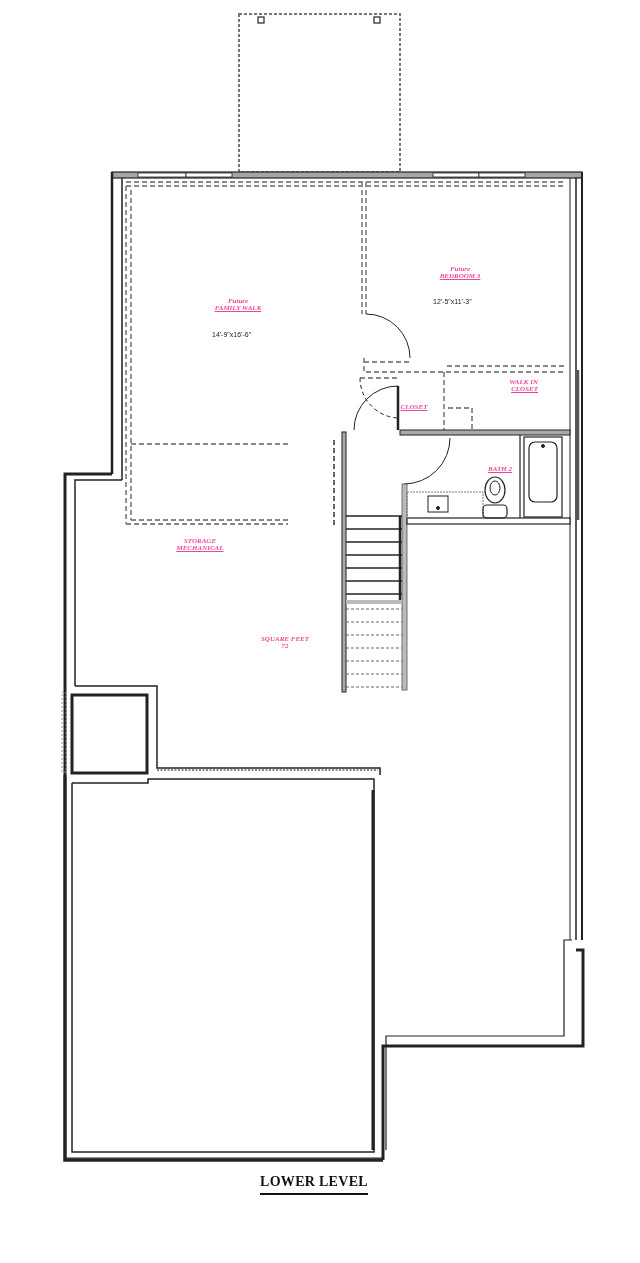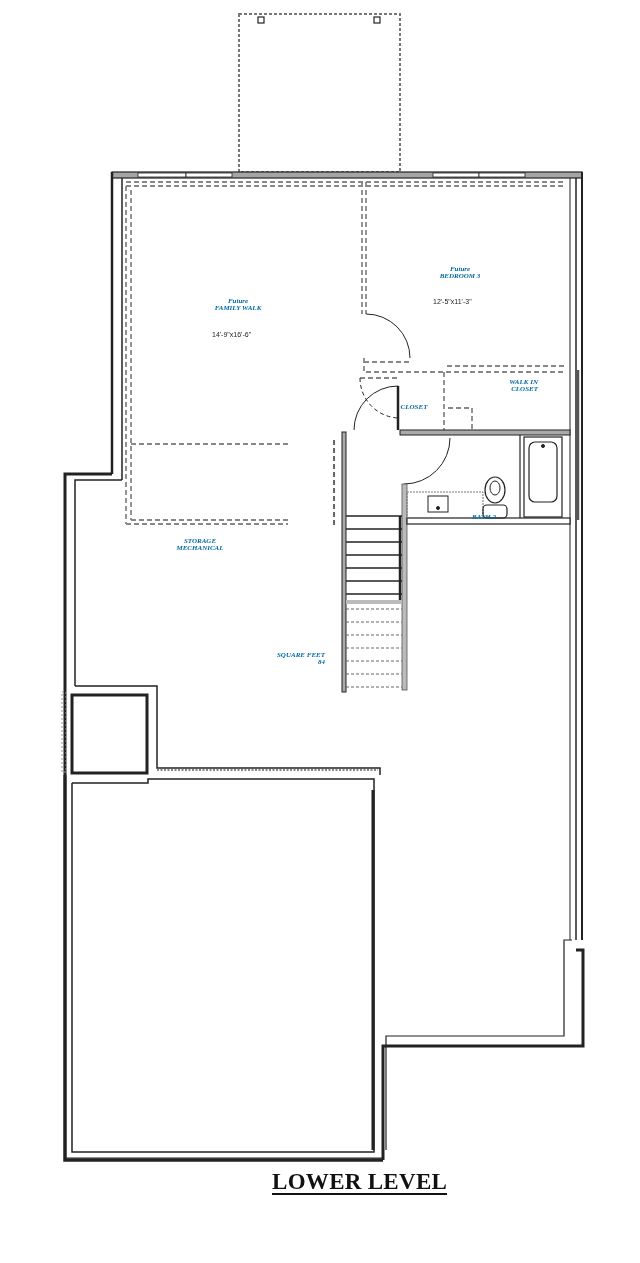--- a/index.html
+++ b/index.html
@@ -1,22 +1,22 @@
 <!DOCTYPE html>
 <html><head>
 <meta charset="utf-8">
 <style>
   html, body { margin:0; padding:0; background:#ffffff; }
   body { width:640px; height:1263px; position:relative; overflow:hidden; font-family:"Liberation Serif", serif; }
   svg.plan { position:absolute; left:0; top:0; width:640px; height:1263px; }
-  .lbl { position:absolute; font-family:"Liberation Serif", serif; font-weight:bold; font-style:italic; color:#0369a1; text-align:center; line-height:1.05; white-space:nowrap; }
-  .lbl .u { display:block; }
+  .lbl { position:absolute; font-family:"Liberation Serif", serif; font-weight:bold; font-style:italic; color:#ec4899; text-align:center; line-height:1.05; white-space:nowrap; }
+  .lbl .u { text-decoration:underline; display:block; }
   .lbl .sm { font-size:7px; display:block; }
   .dim { position:absolute; font-family:"Liberation Sans", sans-serif; font-size:7px; color:#222; white-space:nowrap; }
-  .title { position:absolute; left:272px; top:1171px; font-family:"Liberation Serif", serif; font-weight:bold; font-size:23px; color:#111; letter-spacing:0.3px; border-bottom:2px solid #111; padding-bottom:0px; line-height:22px; }
+  .title { position:absolute; left:260px; top:1171px; font-family:"Liberation Serif", serif; font-weight:bold; font-size:14px; color:#111; letter-spacing:0.3px; border-bottom:2px solid #111; padding-bottom:0px; line-height:22px; }
 </style>
 </head>
 <body>
 
 <svg class="plan" viewBox="0 0 640 1263" xmlns="http://www.w3.org/2000/svg">
 
   <g>
     <rect x="239" y="14" width="161" height="158" fill="none" stroke="#777" stroke-width="2" stroke-dasharray="3,2"></rect>
     <rect x="258" y="17" width="6" height="6" fill="#fff" stroke="#222" stroke-width="1.2"></rect>
     <rect x="374" y="17" width="6" height="6" fill="#fff" stroke="#222" stroke-width="1.2"></rect>
@@ -152,27 +152,27 @@
 
 <div class="lbl" style="left:478px; top:379px; width:60px;text-align:right;">
   <span class="sm">WALK IN</span>
   <span class="u sm">CLOSET</span>
 </div>
 
 <div class="lbl" style="left:394px; top:404px; width:40px;">
   <span class="u sm">CLOSET</span>
 </div>
 
-<div class="lbl" style="left:464px; top:466px; width:40px;margin-top:48px;">
+<div class="lbl" style="left:480px; top:466px; width:40px;">
   <span class="u sm">BATH 2</span>
 </div>
 
 <div class="lbl" style="left:160px; top:538px; width:80px;">
   <span class="sm">STORAGE</span>
   <span class="u sm">MECHANICAL</span>
 </div>
 
-<div class="lbl" style="left:245px; top:652px; width:80px;text-align:right;">
+<div class="lbl" style="left:245px; top:636px; width:80px;">
   <span class="sm">SQUARE FEET</span>
-  <span class="sm">84</span>
+  <span class="sm">72</span>
 </div>
 
 <div class="title">LOWER LEVEL</div>
 
 </body></html>

